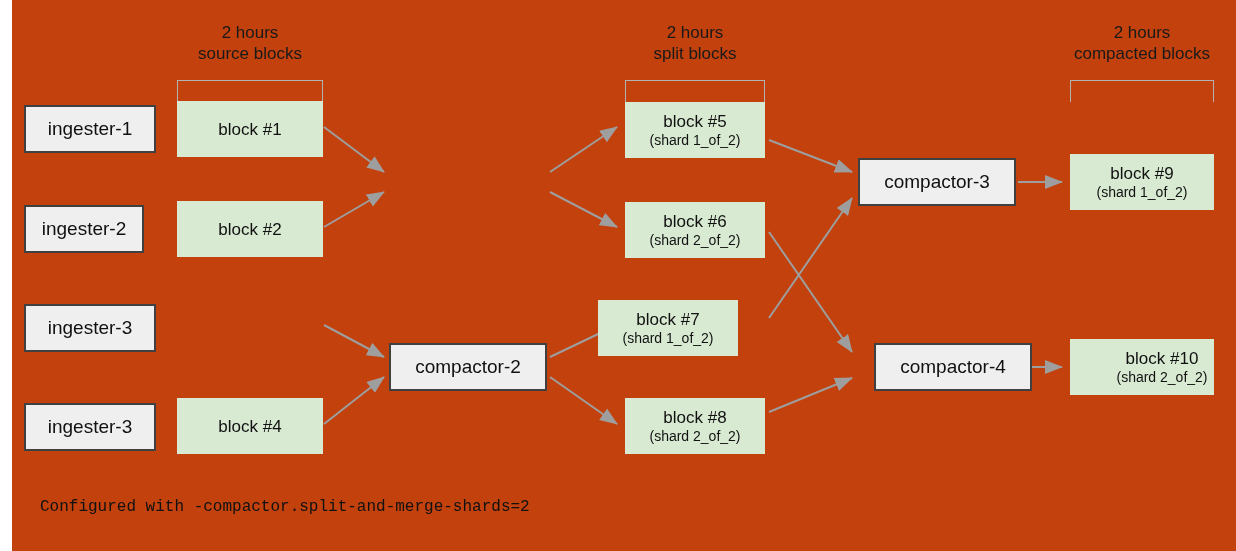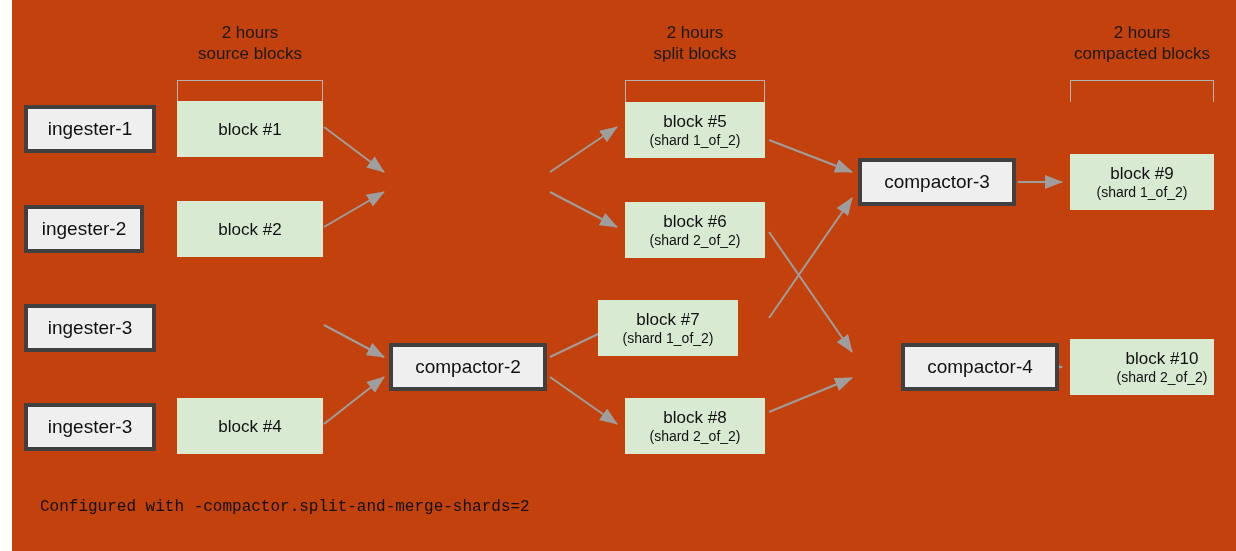--- a/index.html
+++ b/index.html
@@ -46,21 +46,21 @@
     position: absolute;
     box-sizing: border-box;
     display: flex;
     flex-direction: column;
     align-items: center;
     justify-content: center;
     text-align: center;
   }
   .gray-box {
     background: #efefef;
-    border: 4px solid #404040;
+    border: 2px solid #404040;
     font-family: "Liberation Sans", sans-serif;
     font-size: 19px;
     color: #111111;
   }
   .green-box {
     background: #d9ead3;
     border: none;
     font-family: Liberation Sans, sans-serif;
     color: #111111;
   }
@@ -176,21 +176,21 @@
     <span class="block-sub">(shard 1_of_2)</span>
   </div>
   <div class="node-box green-box" style="left:613px; top:398px; width:140px; height:56px;">
     <span class="block-title">block #8</span>
     <span class="block-sub">(shard 2_of_2)</span>
   </div>
 
   <div class="node-box gray-box" style="left:846px; top:158px; width:158px; height:48px;">
     <span>compactor-3</span>
   </div>
-  <div class="node-box gray-box" style="left:889px; top:343px; width:158px; height:48px;">
+  <div class="node-box gray-box" style="left:862px; top:343px; width:158px; height:48px;">
     <span>compactor-4</span>
   </div>
 
   <div class="node-box green-box" style="left:1058px; top:154px; width:144px; height:56px;">
     <span class="block-title">block #9</span>
     <span class="block-sub">(shard 1_of_2)</span>
   </div>
   <div class="node-box green-box" style="left:1058px; top:339px; width:144px; height:56px;padding-left:40px;">
     <span class="block-title">block #10</span>
     <span class="block-sub">(shard 2_of_2)</span>

